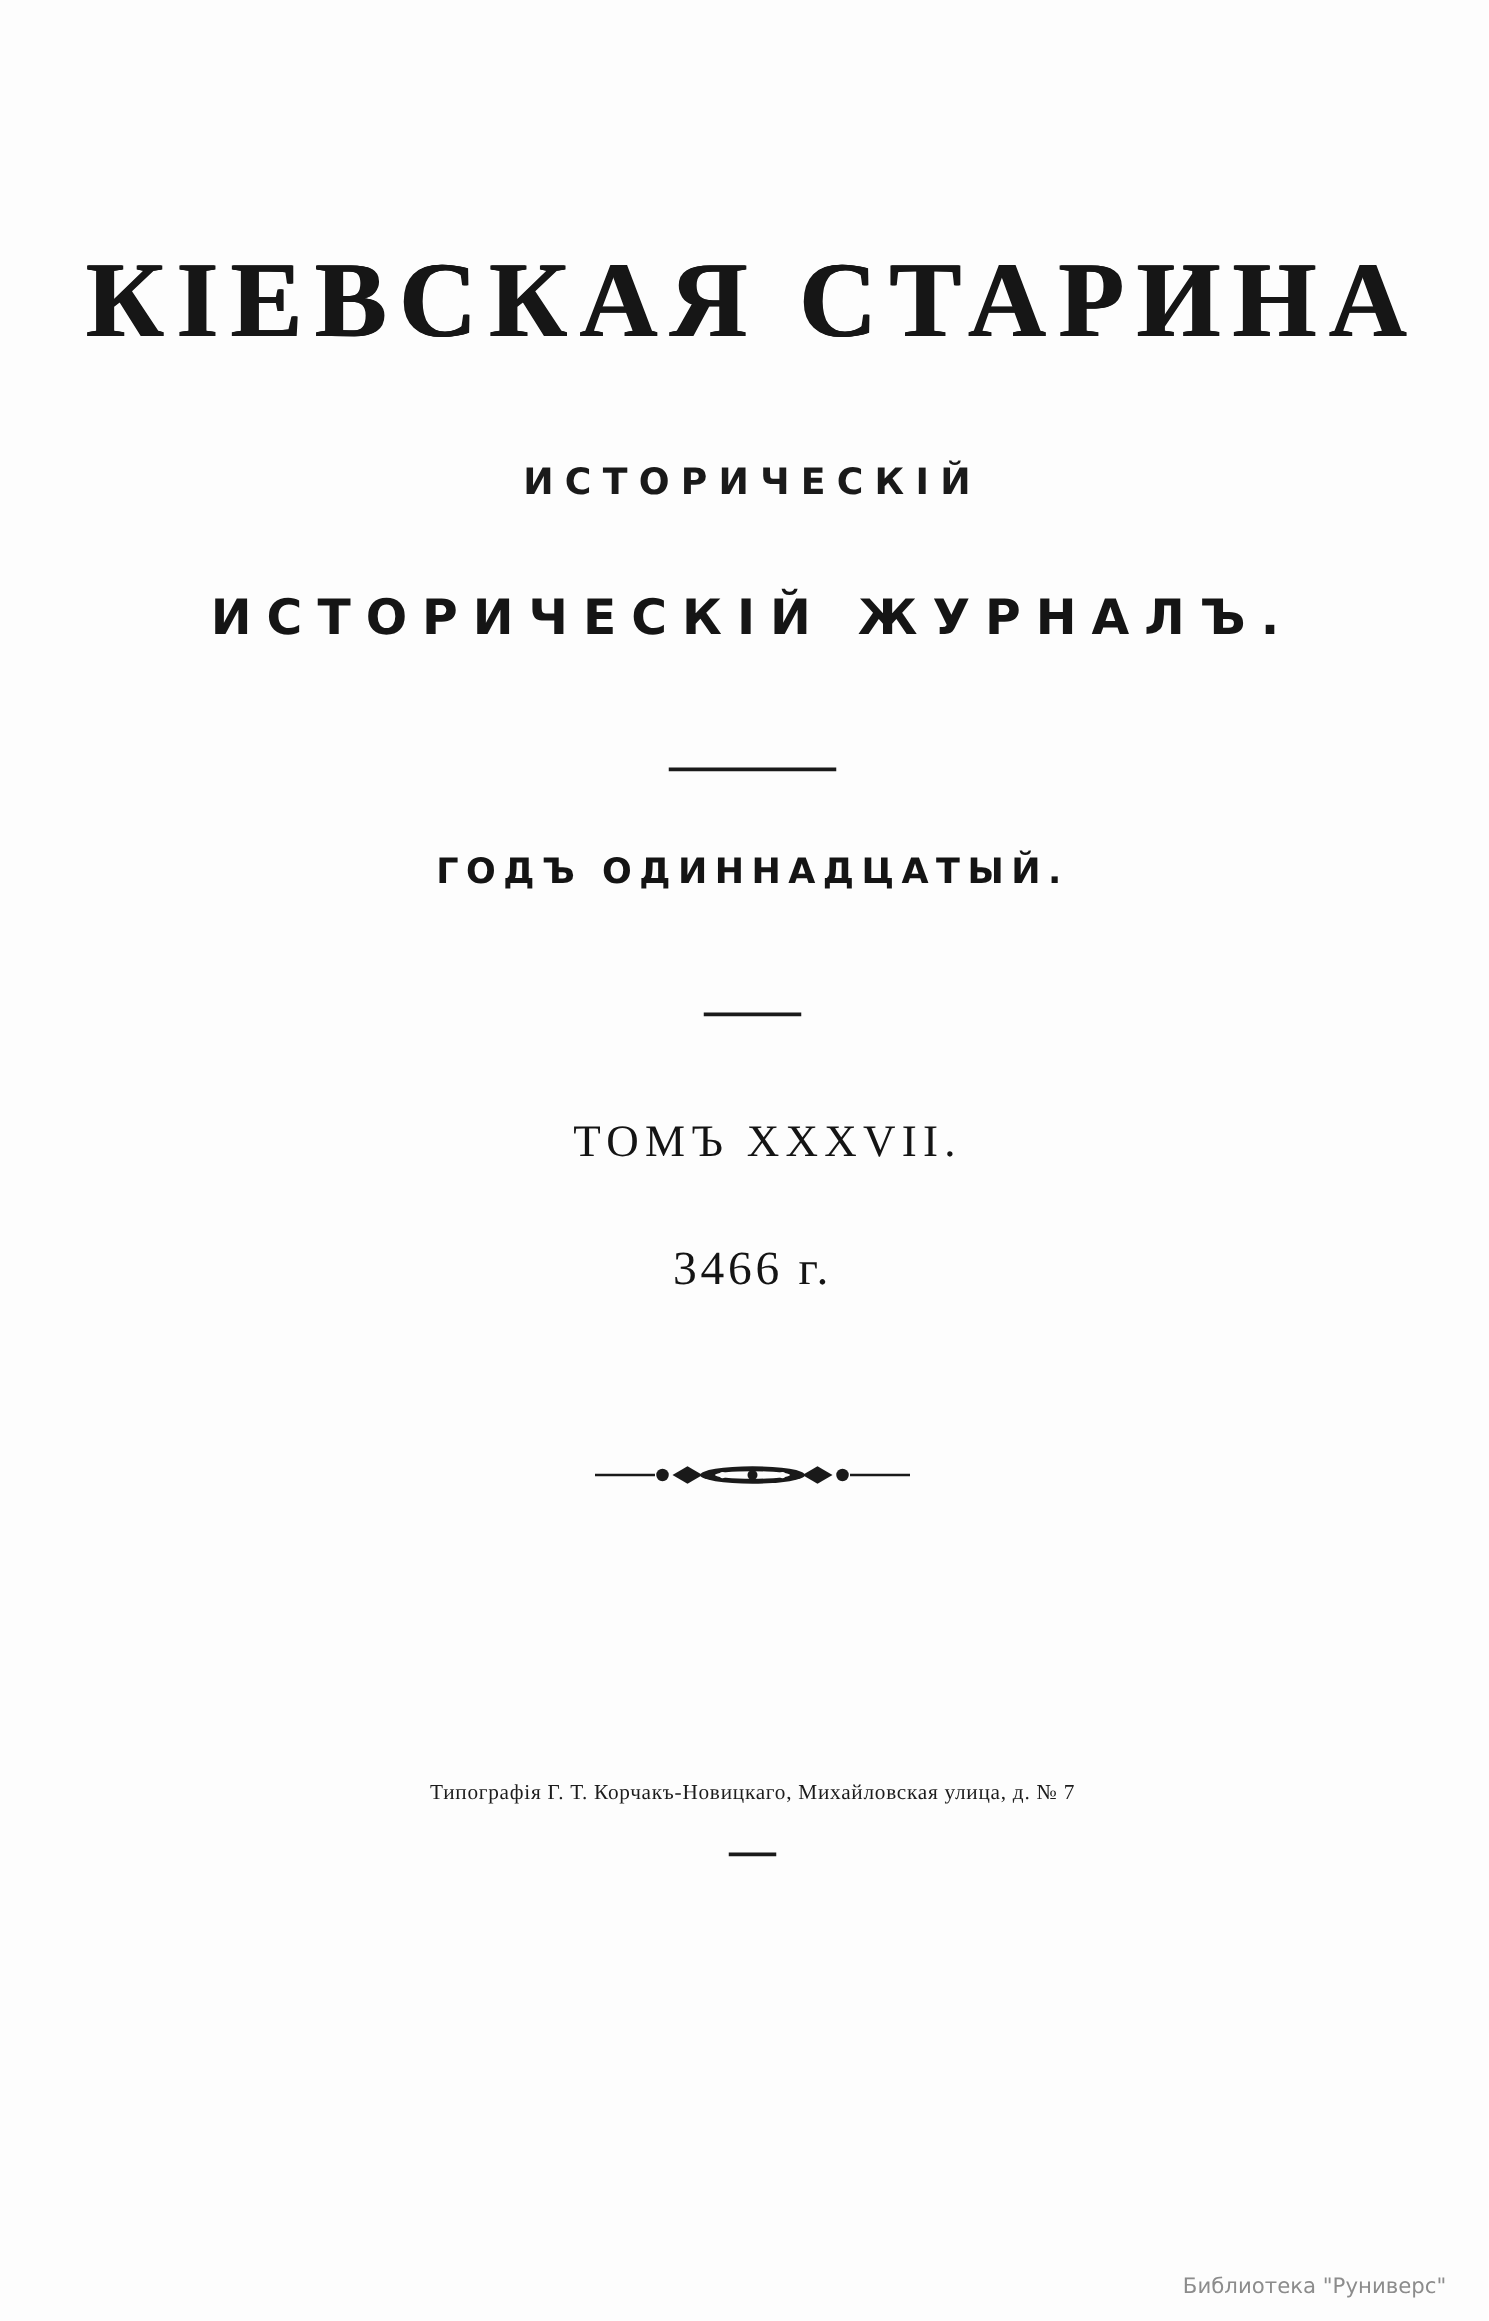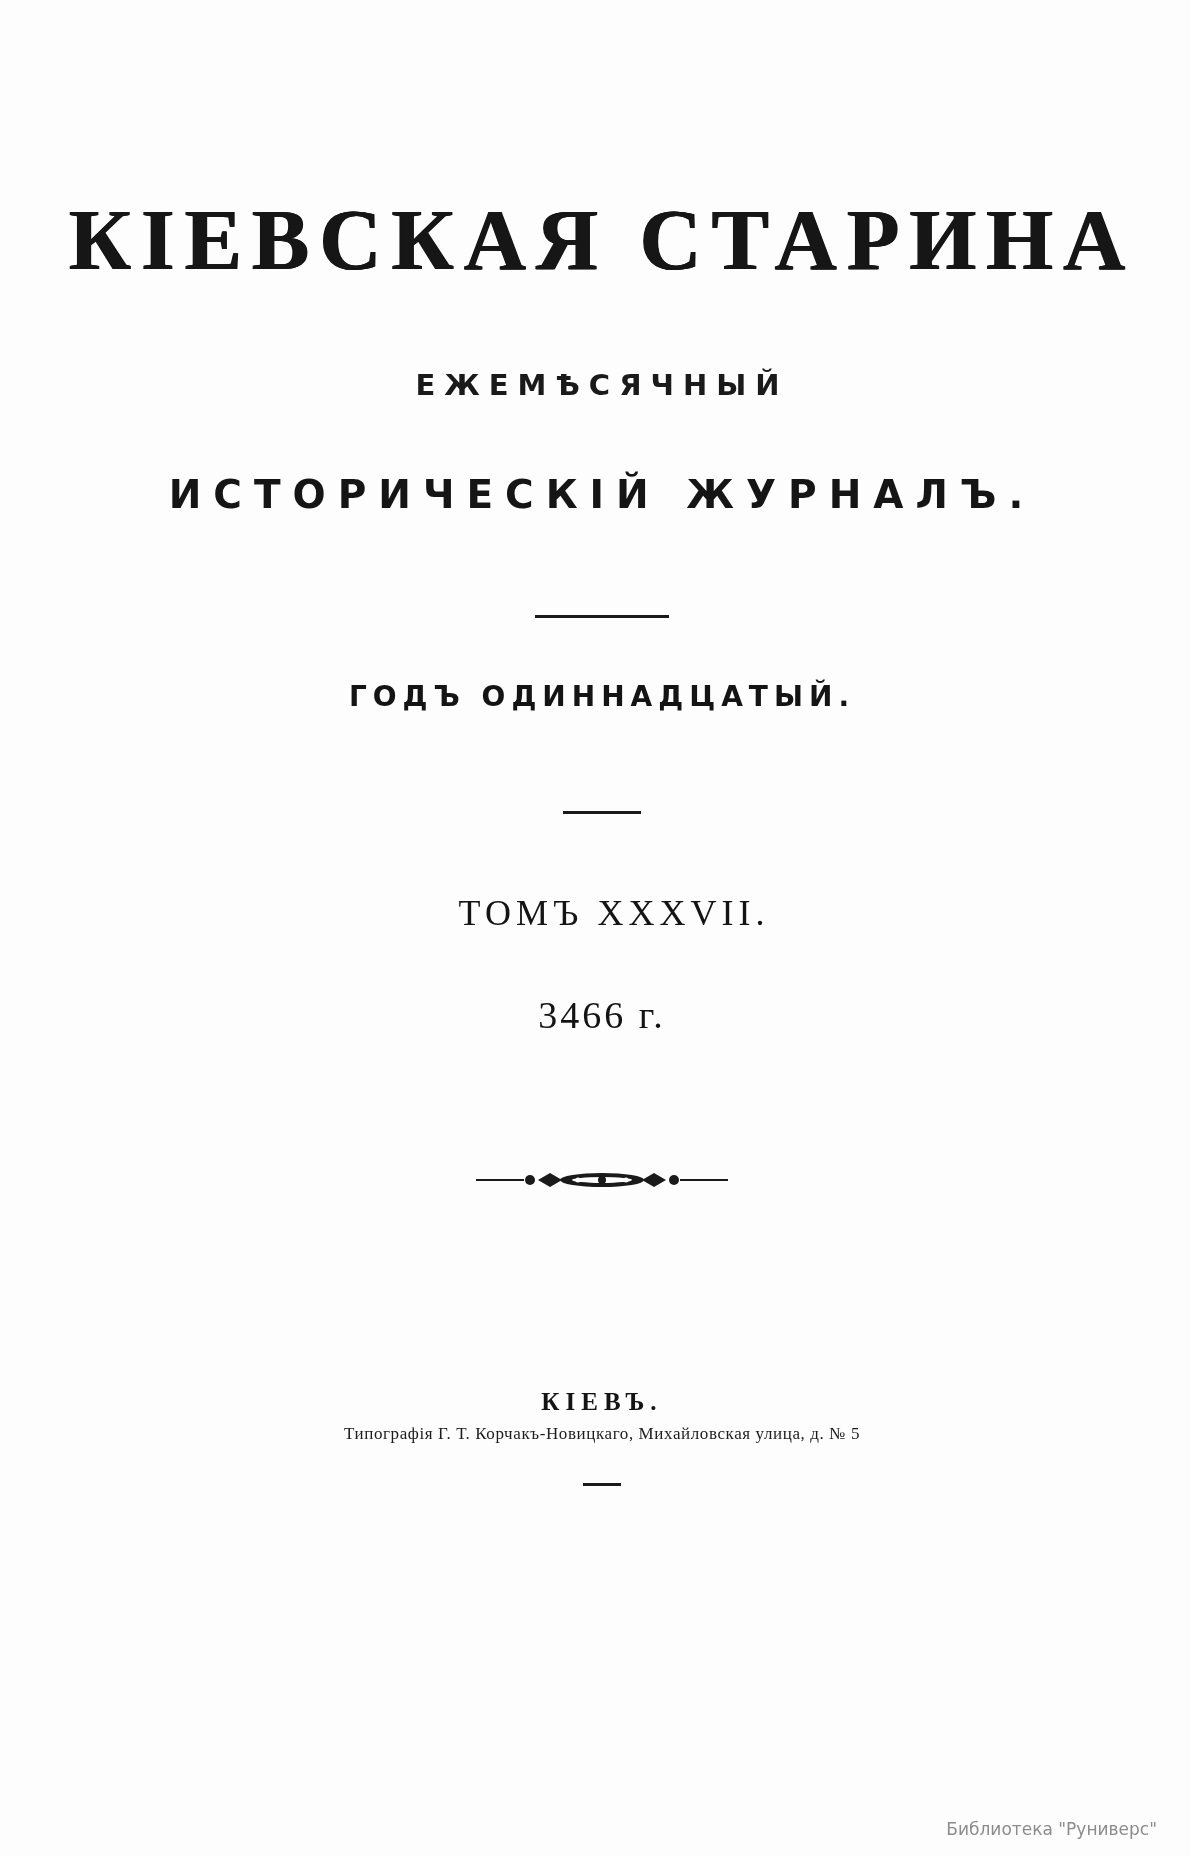--- a/index.html
+++ b/index.html
@@ -145,21 +145,21 @@
     color: #8c8c8c;
   }
 </style>
 </head>
 <body>
 
 <div class="page">
 
   <div class="center-col main-title">КІЕВСКАЯ СТАРИНА</div>
 
-  <div class="center-col subtitle-1">ЕЖЕМѢСЯЧНЫЙ</div>
+  <div class="center-col subtitle-1">ИСТОРИЧЕСКІЙ</div>
 
   <div class="center-col subtitle-2">ИСТОРИЧЕСКІЙ ЖУРНАЛЪ.</div>
 
   <div class="center-col rule-1">
     <span class="bar"></span>
   </div>
 
   <div class="center-col year-line">ГОДЪ ОДИННАДЦАТЫЙ.</div>
 
   <div class="center-col rule-2">
@@ -179,23 +179,22 @@
       <path d="M66 12 L78 5 L90 12 L78 19 Z" fill="#1a1a1a"></path>
       <path d="M194 12 L182 5 L170 12 L182 19 Z" fill="#1a1a1a"></path>
       <ellipse cx="130" cy="12" rx="42" ry="7" fill="#1a1a1a"></ellipse>
       <ellipse cx="130" cy="12" rx="30" ry="3" fill="#fdfdfd"></ellipse>
       <circle cx="130" cy="12" r="4" fill="#1a1a1a"></circle>
       <circle cx="106" cy="12" r="2.5" fill="#fdfdfd"></circle>
       <circle cx="154" cy="12" r="2.5" fill="#fdfdfd"></circle>
     </svg>
   </div>
 
-  <div class="center-col city-line">КІЕВЪ.</div>
-
-  <div class="center-col imprint-line">Типографія Г. Т. Корчакъ-Новицкаго, Михайловская улица, д. № 5</div>
+
+  <div class="center-col imprint-line">Типографія Г. Т. Корчакъ-Новицкаго, Михайловская улица, д. № 7</div>
 
   <div class="center-col rule-3">
     <span class="bar"></span>
   </div>
 
   <div class="watermark">Библиотека "Руниверс"</div>
 
 </div>
 
 </body></html>

